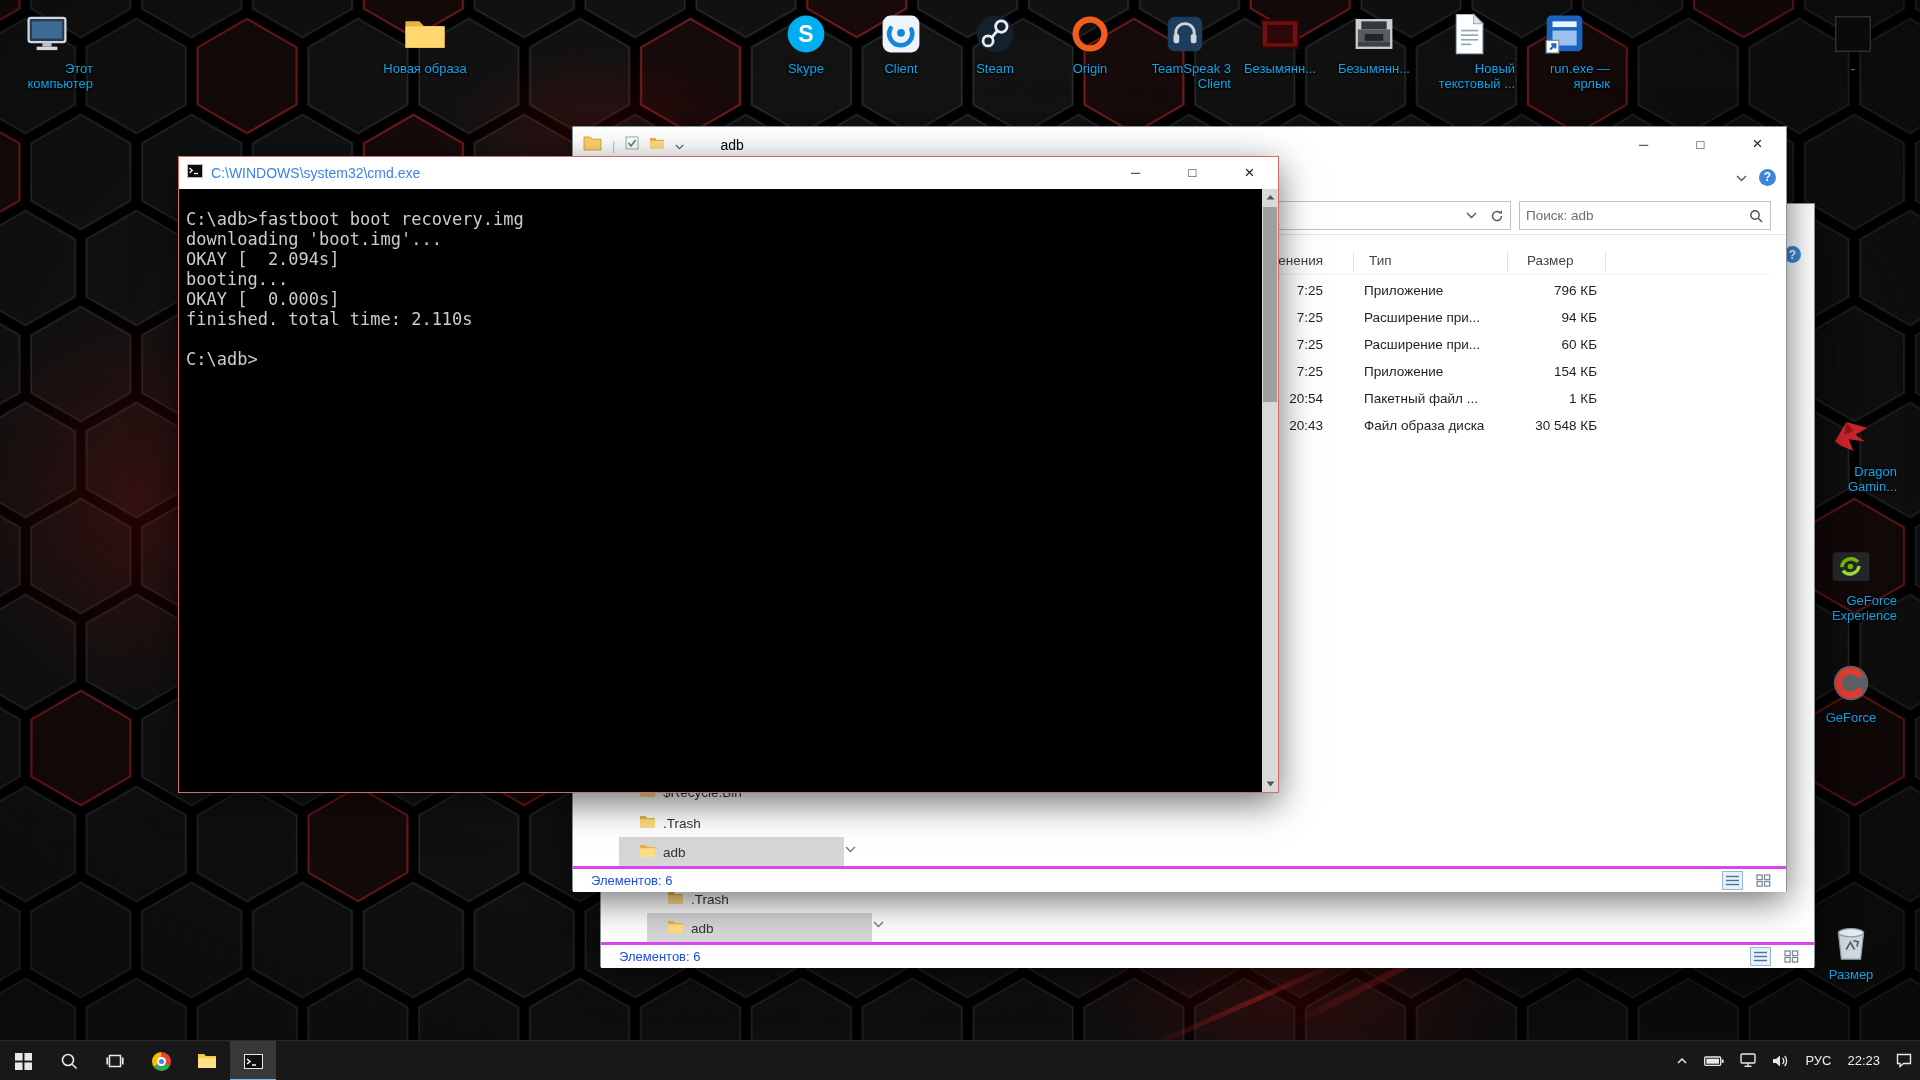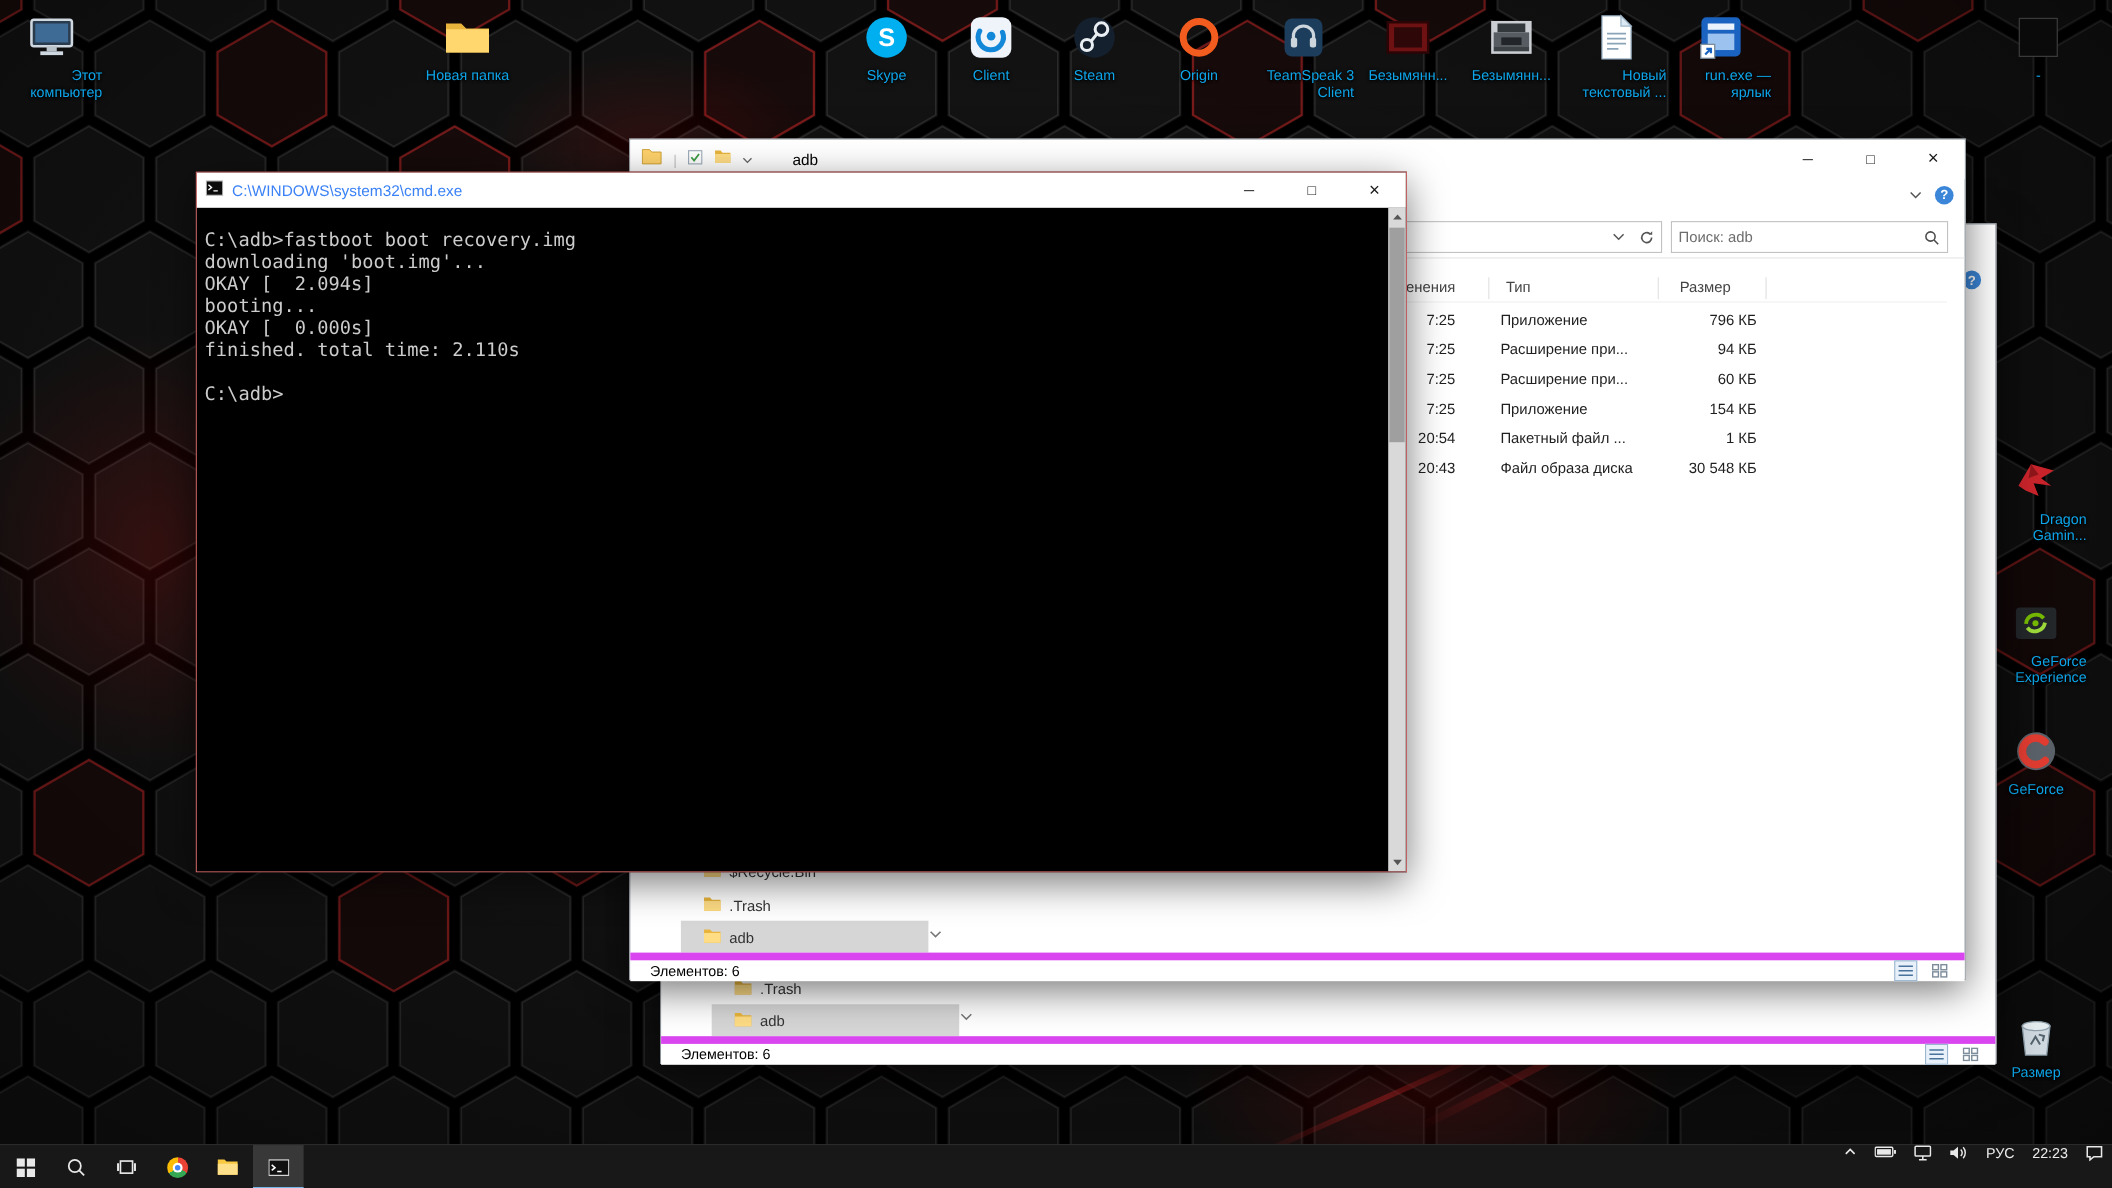--- a/index.html
+++ b/index.html
@@ -54,22 +54,22 @@
   .hdr i{position:absolute;top:3px;width:1px;height:20px;background:#e0e0e0}
   .files{position:absolute;left:0;top:150px;right:16px}
   .erow{height:27px;position:relative;font-size:13.5px;color:#1f1f1f;line-height:27px;cursor:pointer}
   .erow .d{position:absolute;left:615px;width:135px;text-align:right}
   .erow .t{position:absolute;left:791px}
   .erow .s{position:absolute;left:860px;width:164px;text-align:right}
   .navrow{position:absolute;left:46px;width:225px;height:30px;display:flex;align-items:center;
     gap:7px;padding-left:20px;font-size:13.5px;color:#333;cursor:pointer}
   .navrow.sel{background:#d6d6d6}
   .nav-chev{position:absolute;cursor:pointer;display:flex}
-  .statusbar{position:absolute;left:0;right:0;height:26px;border-top:7px solid #d946ef;
-    background:#fff;display:flex;align-items:center;padding-left:18px;font-size:13px;color:#000000}
+  .statusbar{position:absolute;left:0;right:0;height:26px;border-top:3px solid #d946ef;
+    background:#fff;display:flex;align-items:center;padding-left:18px;font-size:13px;color:#1d4ed8}
   .view-toggles{position:absolute;right:12px;display:flex;gap:10px}
   .view-toggles span{cursor:pointer;display:flex;padding:2px;border:1px solid transparent}
   .view-toggles span.on{border-color:#9ab5cf;background:#e8f1fa}
   
   #cmd{left:178px;top:156px;width:1101px;height:637px;border:1px solid #d46a6a;z-index:4;background:#000}
   .cmd-titlebar{position:absolute;left:0;top:0;right:0;height:32px;background:#fff;
     display:flex;align-items:center;padding-left:8px;gap:8px}
   .cmd-title{font-size:14px;color:#3b82f6}
   #cmd .cap{height:31px}
   .cmd-body{position:absolute;left:0;top:32px;right:0;bottom:0;background:#000}
@@ -80,21 +80,21 @@
   .sb-arrow{position:absolute;left:0;width:16px;height:16px;display:flex;align-items:center;
     justify-content:center;cursor:pointer}
   .sb-thumb{position:absolute;left:1px;width:14px;top:18px;height:195px;background:#9f9f9f;cursor:pointer}
   
   #taskbar{position:absolute;left:0;right:0;bottom:0;height:40px;background:#181818;
     border-top:1px solid #2a2a2a;z-index:10;display:flex;justify-content:space-between}
   .tb-left{display:flex}
   .tbtn{width:46px;height:40px;border:none;background:transparent;display:flex;align-items:center;
     justify-content:center;cursor:pointer}
   .tbtn.active{background:rgba(255,255,255,.14);box-shadow:inset 0 -2px 0 #75b6ea}
-  .tb-right{display:flex;align-items:flex-start}
+  .tb-right{display:flex;align-items:center}
   .tb-right button{border:none;background:transparent;color:#ececec;padding:0 8px;cursor:pointer;
     display:flex;align-items:center;font-size:13px;font-family:inherit}
   .chrome-ico{width:19px;height:19px;border-radius:50%;position:relative;
     background:conic-gradient(from 0deg,#ea4335 0 33%,#34a853 0 66%,#fbbc05 0 100%)}
   .chrome-hub{position:absolute;inset:5px;border-radius:50%;background:#fff}
   .chrome-hub::after{content:"";position:absolute;inset:2px;border-radius:50%;background:#4286f5}
 </style>
 </head>
 <body>
 
@@ -615,21 +615,21 @@
       </div>
     <div class="lbl">Этот компьютер</div>
   </div>
   <div class="dicon" style="left:378px;top:10px">
     <div class="art">
         <svg width="46" height="46" viewBox="0 0 40 40">
           <path d="M3 9h12l4 4h18v19H3z" fill="#e8b43c"></path>
           <path d="M3 13.5h34V32H3z" fill="#ffd76e"></path>
         </svg>
       </div>
-    <div class="lbl">Новая папка</div>
+    <div class="lbl">Новая образа</div>
   </div>
   <div class="dicon" style="left:759px;top:10px">
     <div class="art">
         <svg width="46" height="46" viewBox="0 0 40 40">
           <circle cx="20" cy="20" r="16" fill="#00aff0"></circle>
           <text x="20" y="27" font-size="20" fill="#fff" text-anchor="middle" font-family="sans-serif" font-weight="bold">S</text>
         </svg>
       </div>
     <div class="lbl">Skype</div>
   </div>

